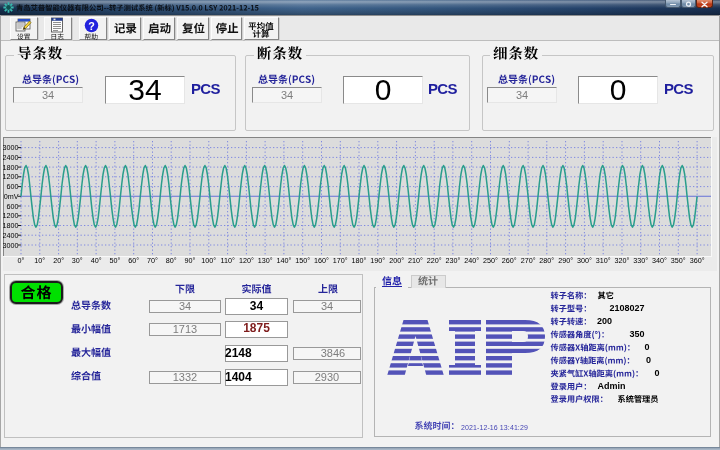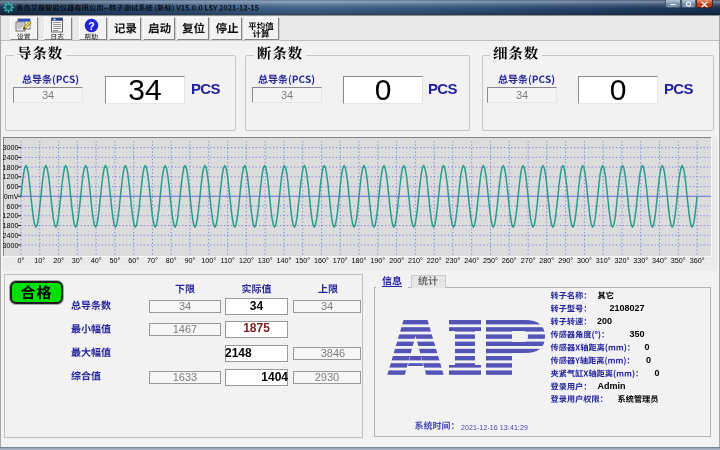--- a/index.html
+++ b/index.html
@@ -141,31 +141,31 @@
   </svg>
 <div style="position:absolute;left:4px;top:274px;width:359px;height:164px;border:1px solid #c0c0c0;background:#f2f2f2;box-sizing:border-box"></div>
 <div style="position:absolute;left:10px;top:281px;width:53px;height:23px;background:#00e000;border:2px solid #1c1c1c;border-radius:6px;box-sizing:border-box;box-shadow:0 0 0 1px #a8a8a8"></div>
 <div style="position:absolute;left:149px;top:299.8px;width:72px;height:13px;background:#f6f6f6;border:1px solid #999;box-sizing:border-box"></div>
 <div style="position:absolute;left:149px;top:299.8px;width:72px;height:12px;font:normal 11px Liberation Sans,sans-serif;color:#7d7d7d;text-align:center;line-height:12px;white-space:nowrap">34</div>
 <div style="position:absolute;left:225px;top:297.8px;width:63px;height:17px;background:#fff;border:1px solid #999;box-sizing:border-box"></div>
 <div style="position:absolute;left:225px;top:297.8px;width:63px;height:16px;font:bold 12px Liberation Sans,sans-serif;color:#000;text-align:center;line-height:16px;white-space:nowrap">34</div>
 <div style="position:absolute;left:293px;top:299.8px;width:68px;height:13px;background:#f6f6f6;border:1px solid #999;box-sizing:border-box"></div>
 <div style="position:absolute;left:293px;top:299.8px;width:68px;height:12px;font:normal 11px Liberation Sans,sans-serif;color:#7d7d7d;text-align:center;line-height:12px;white-space:nowrap">34</div>
 <div style="position:absolute;left:149px;top:323.4px;width:72px;height:13px;background:#f6f6f6;border:1px solid #999;box-sizing:border-box"></div>
-<div style="position:absolute;left:149px;top:323.4px;width:72px;height:12px;font:normal 11px Liberation Sans,sans-serif;color:#7d7d7d;text-align:center;line-height:12px;white-space:nowrap">1467</div>
+<div style="position:absolute;left:149px;top:323.4px;width:72px;height:12px;font:normal 11px Liberation Sans,sans-serif;color:#7d7d7d;text-align:center;line-height:12px;white-space:nowrap">1713</div>
 <div style="position:absolute;left:225px;top:321.4px;width:63px;height:17px;background:#fff;border:1px solid #999;box-sizing:border-box"></div>
 <div style="position:absolute;left:225px;top:320px;width:63px;height:16px;font:bold 12px Liberation Sans,sans-serif;color:#7f1d1d;text-align:center;line-height:16px;white-space:nowrap">1875</div>
 <div style="position:absolute;left:225px;top:345px;width:63px;height:17px;background:#fff;border:1px solid #999;box-sizing:border-box"></div>
 <div style="position:absolute;left:225px;top:345px;width:63px;height:16px;font:bold 12px Liberation Sans,sans-serif;color:#000;text-align:left;line-height:16px;white-space:nowrap">2148</div>
 <div style="position:absolute;left:293px;top:347px;width:68px;height:13px;background:#f6f6f6;border:1px solid #999;box-sizing:border-box"></div>
 <div style="position:absolute;left:293px;top:347px;width:80px;height:12px;font:normal 11px Liberation Sans,sans-serif;color:#7d7d7d;text-align:center;line-height:12px;white-space:nowrap">3846</div>
 <div style="position:absolute;left:149px;top:370.6px;width:72px;height:13px;background:#f6f6f6;border:1px solid #999;box-sizing:border-box"></div>
-<div style="position:absolute;left:149px;top:370.6px;width:72px;height:12px;font:normal 11px Liberation Sans,sans-serif;color:#7d7d7d;text-align:center;line-height:12px;white-space:nowrap">1633</div>
+<div style="position:absolute;left:149px;top:370.6px;width:72px;height:12px;font:normal 11px Liberation Sans,sans-serif;color:#7d7d7d;text-align:center;line-height:12px;white-space:nowrap">1332</div>
 <div style="position:absolute;left:225px;top:368.6px;width:63px;height:17px;background:#fff;border:1px solid #999;box-sizing:border-box"></div>
-<div style="position:absolute;left:225px;top:368.6px;width:63px;height:16px;font:bold 12px Liberation Sans,sans-serif;color:#000;text-align:right;line-height:16px;white-space:nowrap">1404</div>
+<div style="position:absolute;left:225px;top:368.6px;width:63px;height:16px;font:bold 12px Liberation Sans,sans-serif;color:#000;text-align:left;line-height:16px;white-space:nowrap">1404</div>
 <div style="position:absolute;left:293px;top:370.6px;width:68px;height:13px;background:#f6f6f6;border:1px solid #999;box-sizing:border-box"></div>
 <div style="position:absolute;left:293px;top:370.6px;width:68px;height:12px;font:normal 11px Liberation Sans,sans-serif;color:#7d7d7d;text-align:center;line-height:12px;white-space:nowrap">2930</div>
 <div style="position:absolute;left:374px;top:287px;width:337px;height:150px;border:1px solid #b4b4b4;background:#f2f2f2;box-sizing:border-box"></div>
 <div style="position:absolute;left:411px;top:275px;width:35px;height:13px;background:#e7e7e7;border:1px solid #cbcbcb;border-bottom:none;box-sizing:border-box"></div>
 <div style="position:absolute;left:376px;top:287px;width:32px;height:1px;background:#f2f2f2"></div>
 <div style="position:absolute;left:382px;top:286px;width:20px;height:1px;background:#2222aa"></div>
 <svg style="position:absolute;left:387px;top:320px" width="158" height="56" viewBox="0 0 158 56">
     <defs>
       <mask id="sm">
         <rect x="-2" y="0.0" width="162" height="4.4" fill="#fff"></rect>

